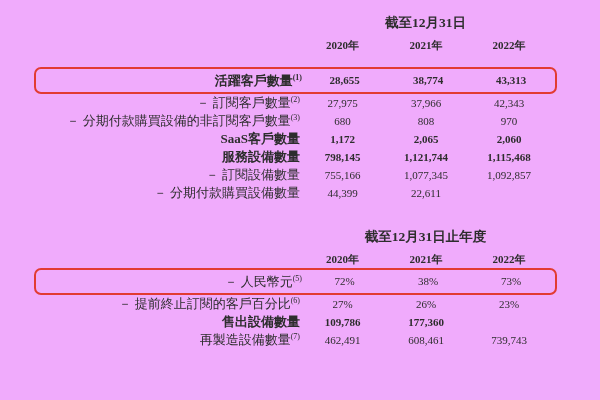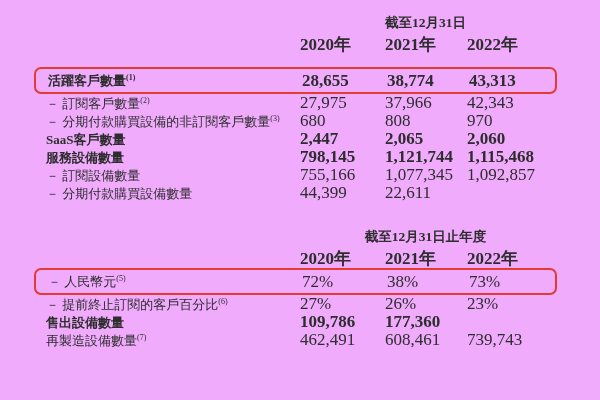--- a/index.html
+++ b/index.html
@@ -13,22 +13,22 @@
   .content { position:absolute; left:34px; top:0; width:523px; }
 
   .grid-row {
     display:grid;
     grid-template-columns:266px 85px 82px 84px;
     align-items:baseline;
     height:18px;
     line-height:18px;
     padding-right:6px;
   }
-  .cell-label { padding-left:12px; font-size:13px; white-space:nowrap; overflow:hidden; }
-  .cell-num  { text-align:left; font-size:17px; white-space:nowrap; }
+  .cell-label { padding-left:12px; font-size:13px; white-space:nowrap; overflow:hidden;text-align:right; }
+  .cell-num  { text-align:center; font-size:11px; white-space:nowrap; }
   .bold .cell-label, .bold .cell-num { font-weight:bold; }
 
   .span-header { grid-column:2/5; text-align:center; font-weight:bold; font-size:13.5px; }
   .years-row .cell-num { font-weight:bold; }
 
   .highlighted {
     border:2px solid #e23b32;
     border-radius:7px;
     height:27px;
     line-height:23px;
@@ -77,21 +77,21 @@
 
     <div class="grid-row">
       <div class="cell-label"><span>－ 分期付款購買設備的非訂閱客戶數量</span><sup class="fnote">(3)</sup></div>
       <div class="cell-num">680</div>
       <div class="cell-num">808</div>
       <div class="cell-num">970</div>
     </div>
 
     <div class="grid-row bold">
       <div class="cell-label"><span>SaaS客戶數量</span></div>
-      <div class="cell-num">2,447</div>
+      <div class="cell-num">1,172</div>
       <div class="cell-num">2,065</div>
       <div class="cell-num">2,060</div>
     </div>
 
     <div class="grid-row bold">
       <div class="cell-label"><span>服務設備數量</span></div>
       <div class="cell-num">798,145</div>
       <div class="cell-num">1,121,744</div>
       <div class="cell-num">1,115,468</div>
     </div>

